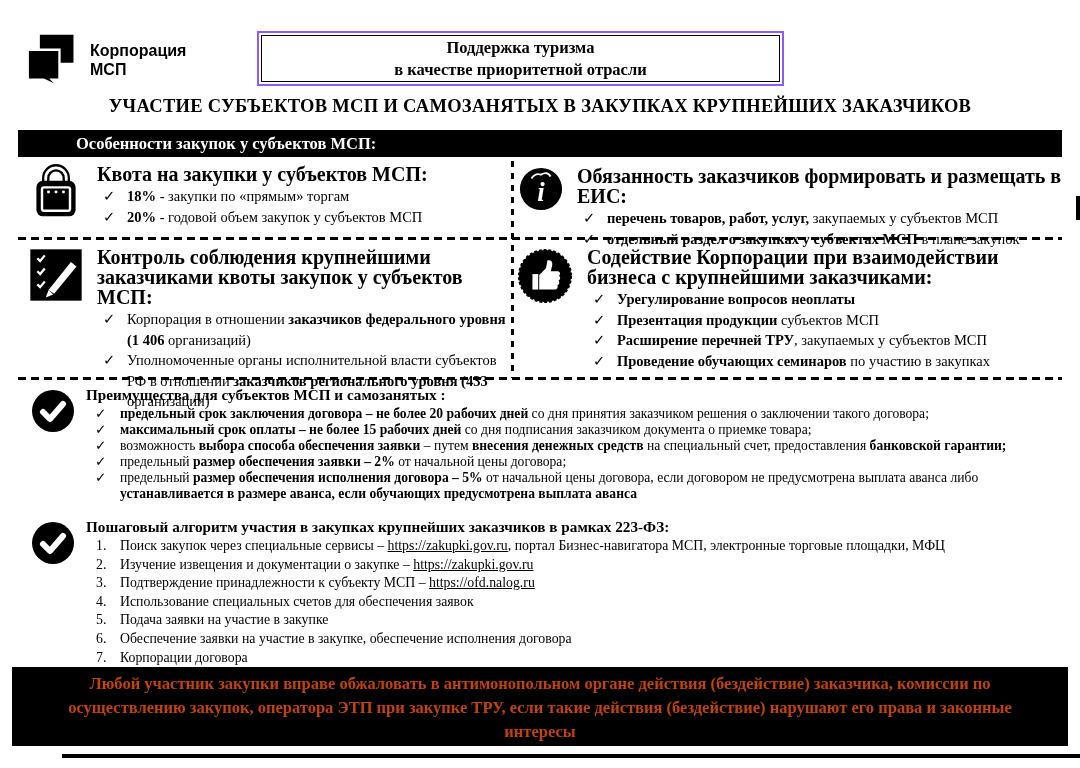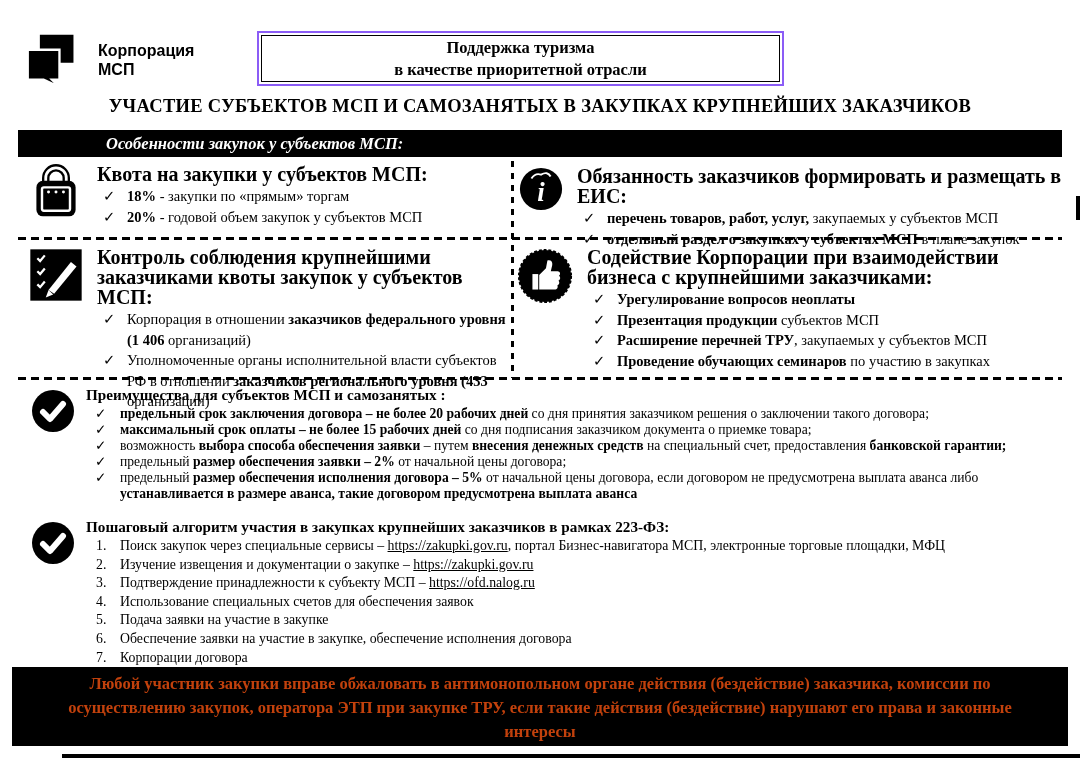--- a/index.html
+++ b/index.html
@@ -4,28 +4,28 @@
 <style>
   * { margin:0; padding:0; box-sizing:border-box; }
   html,body { width:1080px; height:768px; background:#ffffff; }
   body { font-family:"Liberation Serif", serif; color:#000; position:relative; overflow:hidden; }
   .page { position:absolute; inset:0; background:#fff; }
 
   .b { font-weight:bold; }
   .u { text-decoration:underline; }
 
   
-  .logo { position:absolute; left:24px; top:32px; display:flex; align-items:center; gap:18px; }
+  .logo { position:absolute; left:24px; top:32px; display:flex; align-items:center; gap:10px; }
   .logo-text { font-family:"Liberation Sans", sans-serif; font-weight:bold; font-size:16px; line-height:19px; }
   .header-box { position:absolute; left:257px; top:31px; width:527px; height:55px; border:2px solid #8b5cf6; padding:2px; background:#fff; }
   .header-box-inner { border:1px solid #000; width:100%; height:100%; display:flex; flex-direction:column; justify-content:center; text-align:center; font-weight:bold; font-size:16.5px; line-height:22px; }
   .page-title { position:absolute; left:0; top:96px; width:100%; text-align:center; font-size:18.5px; font-weight:bold; letter-spacing:.3px; }
 
   
-  .features-bar { position:absolute; left:18px; top:130px; width:1044px; height:27px; background:#000; color:#fff; display:flex; align-items:center; padding-left:88px; font-weight:bold; font-size:16.5px;font-style:italic; }
+  .features-bar { position:absolute; left:18px; top:130px; width:1044px; height:27px; background:#000; color:#fff; display:flex; align-items:center; padding-left:58px; font-weight:bold; font-size:16.5px; }
 
   
   .quad { position:absolute; display:flex; gap:13px; }
   .q0 { left:28px;  top:164px; width:482px; }
   .q1 { left:518px; top:166px; width:546px; }
   .q2 { left:28px;  top:247px; width:482px; }
   .q3 { left:516px; top:247px; width:548px; }
   .quad .qicon { flex:0 0 auto; }
   .quad .qbody { flex:1; }
   .qheading { font-weight:bold; font-size:20px; line-height:20px; margin-bottom:2px; }
@@ -217,21 +217,21 @@
       <div class="chk-item">
         <span class="chk">✓</span>
         <span class="txt"><span>возможность </span><span class="b">выбора способа обеспечения заявки</span><span> – путем </span><span class="b">внесения денежных средств</span><span> на специальный счет, предоставления </span><span class="b">банковской гарантии;</span></span>
       </div>
       <div class="chk-item">
         <span class="chk">✓</span>
         <span class="txt"><span>предельный </span><span class="b">размер обеспечения заявки – 2%</span><span> от начальной цены договора;</span></span>
       </div>
       <div class="chk-item">
         <span class="chk">✓</span>
-        <span class="txt"><span>предельный </span><span class="b">размер обеспечения исполнения договора – 5%</span><span> от начальной цены договора, если договором не предусмотрена выплата аванса либо </span><span class="b">устанавливается в размере аванса, такие договором предусмотрена выплата аванса</span></span>
+        <span class="txt"><span>предельный </span><span class="b">размер обеспечения исполнения договора – 5%</span><span> от начальной цены договора, если договором не предусмотрена выплата аванса либо </span><span class="b">устанавливается в размере аванса, если обучающих предусмотрена выплата аванса</span></span>
       </div>
     </div>
   </div>
 
   <div class="lsec alg">
     <div class="qicon">
       <svg width="46" height="46" viewBox="0 0 46 46">
         <circle cx="23" cy="23" r="21" fill="#000"></circle>
         <path d="M13 24 l7 7 13 -15" fill="none" stroke="#fff" stroke-width="6" stroke-linecap="round" stroke-linejoin="round"></path>
       </svg>

